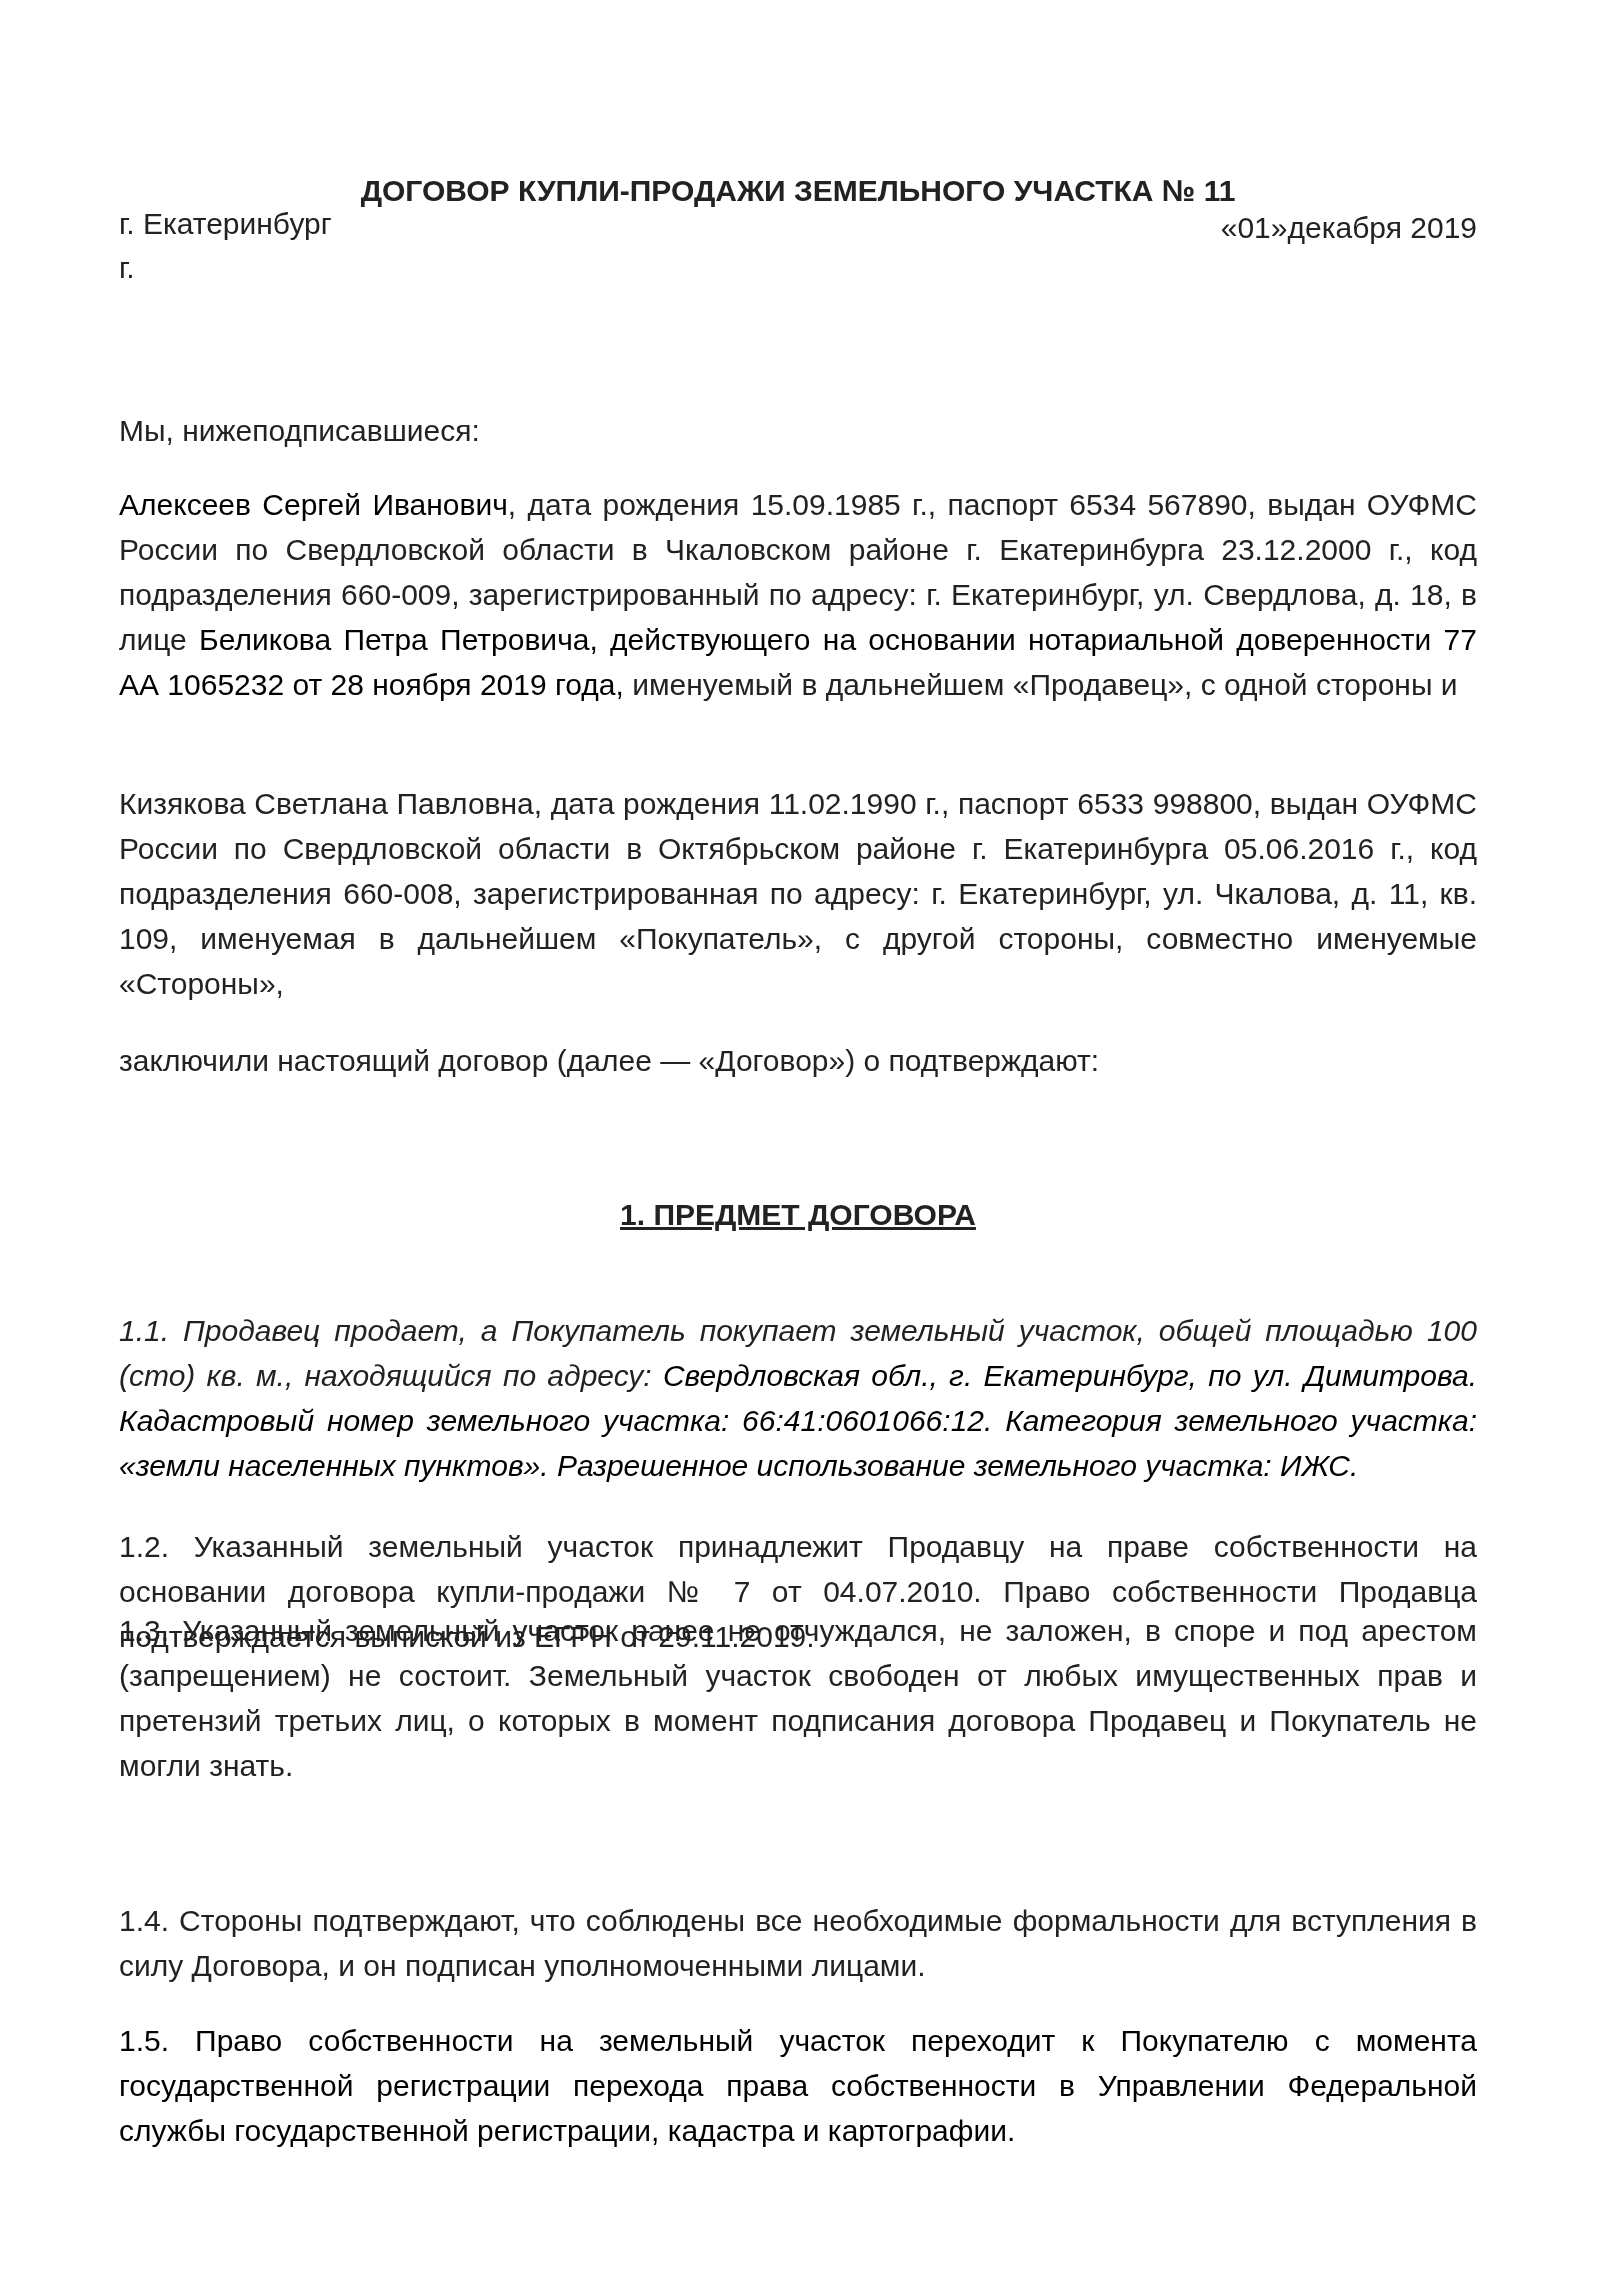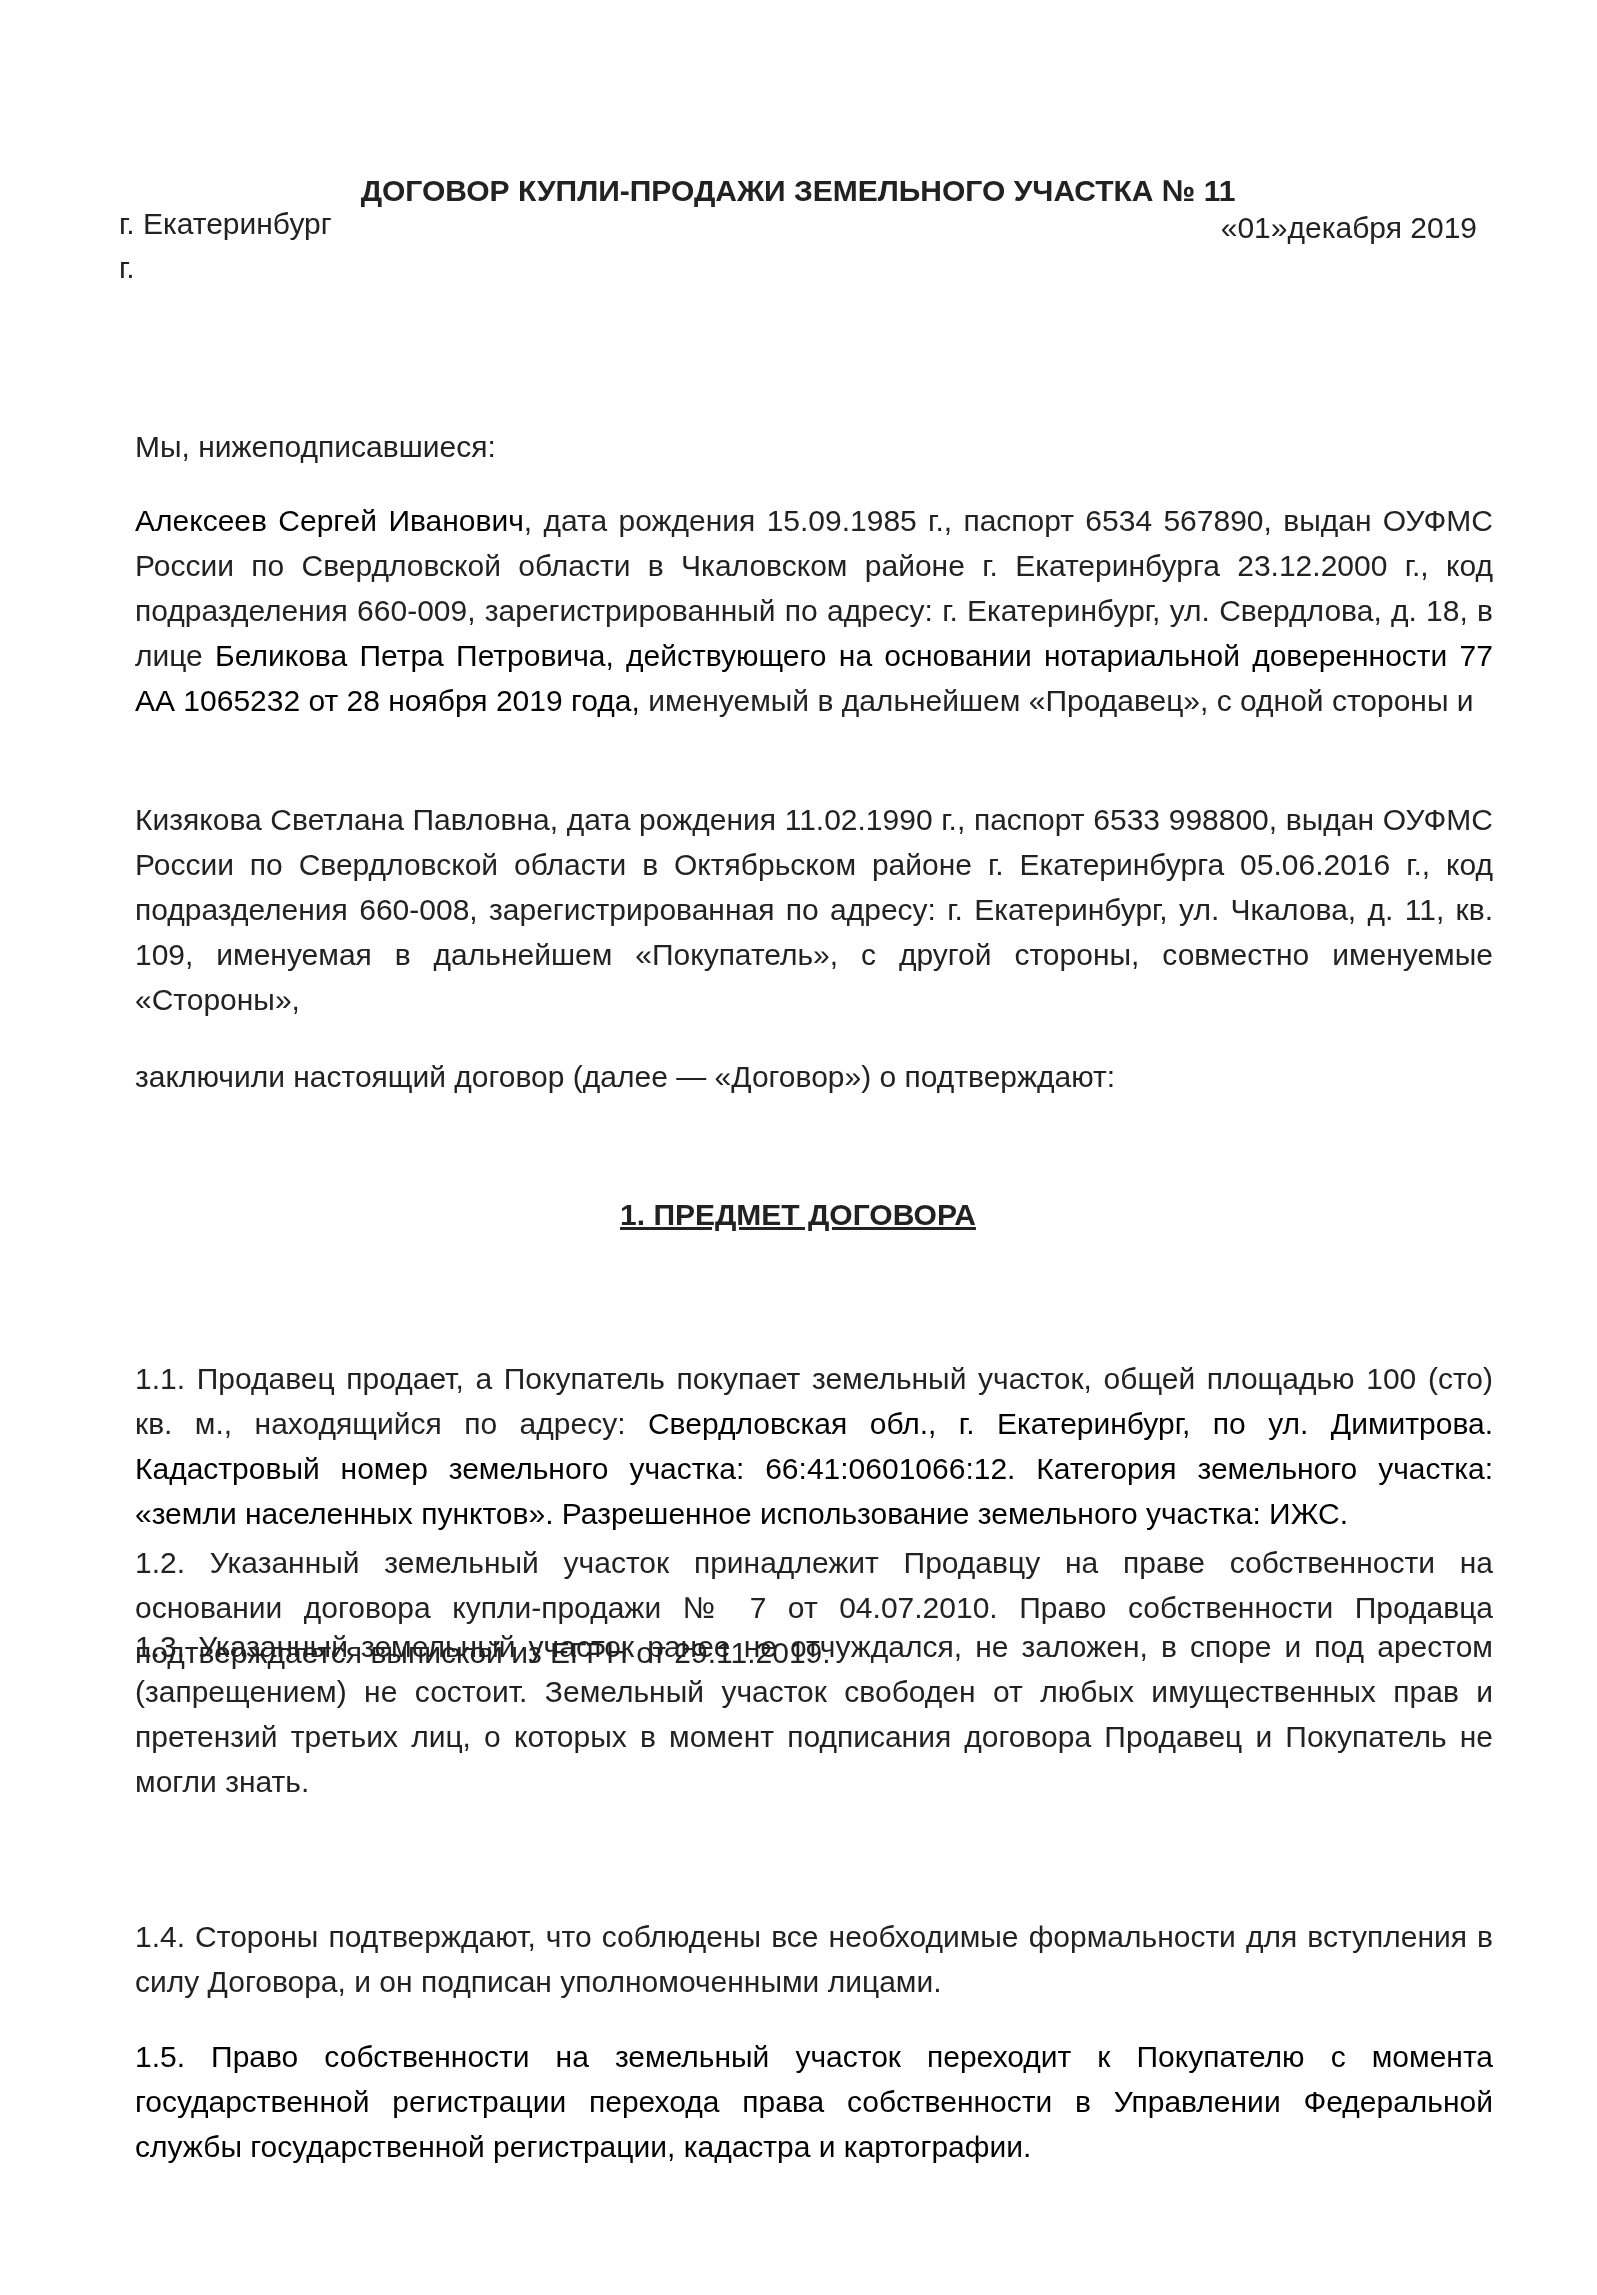--- a/index.html
+++ b/index.html
@@ -46,21 +46,21 @@
     .place-date .date { position: absolute; right: 0; top: 4px; }
     .place-date .g { position: absolute; left: 0; top: 44px; }
 
     .para {
       position: absolute;
       left: 0;
       width: 1358px;
       font-size: 30px;
       line-height: 45px;
       text-align: justify;
-      margin: 16px;
+      margin: 0;
     }
     .para .blk { color: #000000; }
     .section-title {
       position: absolute;
       left: 0;
       width: 1358px;
       text-align: center;
       font-weight: bold;
       font-size: 30px;
       line-height: 40px;
@@ -86,21 +86,21 @@
   <p class="para" style="top:482px;">
     <span class="blk">Алексеев Сергей Иванович</span><span>, дата рождения 15.09.1985 г., паспорт 6534 567890, выдан ОУФМС России по Свердловской области в Чкаловском районе г. Екатеринбурга 23.12.2000 г., код подразделения 660-009, зарегистрированный по адресу: г. Екатеринбург, ул. Свердлова, д. 18, в лице </span><span class="blk">Беликова Петра Петровича, действующего на основании нотариальной доверенности 77 АА 1065232 от 28 ноября 2019 года,</span><span> именуемый в дальнейшем «Продавец», с  одной стороны и</span>
   </p>
 
   <p class="para" style="top:781px;">Кизякова Светлана Павловна, дата рождения 11.02.1990 г., паспорт 6533 998800, выдан ОУФМС России по Свердловской области в Октябрьском районе г. Екатеринбурга  05.06.2016 г., код подразделения 660-008, зарегистрированная по адресу: г. Екатеринбург, ул. Чкалова, д. 11, кв. 109, именуемая в дальнейшем «Покупатель», с другой стороны, совместно именуемые «Стороны»,</p>
 
   <p class="para" style="top:1038px;">заключили настоящий договор (далее — «Договор») о подтверждают:</p>
 
   <div class="section-title" style="top:1195px;text-decoration:underline;">1. ПРЕДМЕТ ДОГОВОРА</div>
 
-  <p class="para" style="top:1340px;">
+  <p class="para" style="top:1308px;font-style:italic;">
     <span> 1.1. Продавец продает, а Покупатель покупает земельный участок, общей площадью 100 (сто) кв. м., находящийся по адресу: </span><span class="blk">Свердловская обл., г. Екатеринбург, по ул. Димитрова. Кадастровый номер земельного участка: 66:41:0601066:12. Категория земельного участка: «земли населенных пунктов». Разрешенное использование земельного участка: ИЖС.</span>
   </p>
 
   <p class="para" style="top:1524px;">1.2. Указанный земельный участок принадлежит Продавцу на праве собственности на основании договора купли-продажи № 7 от 04.07.2010.  Право собственности Продавца подтверждается выпиской из ЕГРН от 29.11.2019.</p>
 
   <p class="para" style="top:1608px;">1.3. Указанный земельный участок ранее не отчуждался, не заложен, в споре и под арестом (запрещением) не состоит. Земельный участок свободен от любых имущественных прав и претензий третьих лиц, о которых в момент подписания договора Продавец  и Покупатель не могли знать.</p>
 
   <p class="para" style="top:1898px;">1.4. Стороны подтверждают, что соблюдены все необходимые формальности для вступления в силу Договора, и он подписан уполномоченными лицами.</p>
 
   <p class="para black" style="top:2018px;">1.5. Право собственности на земельный участок переходит к Покупателю с момента государственной регистрации перехода права собственности в Управлении Федеральной службы государственной регистрации, кадастра и картографии.</p>

